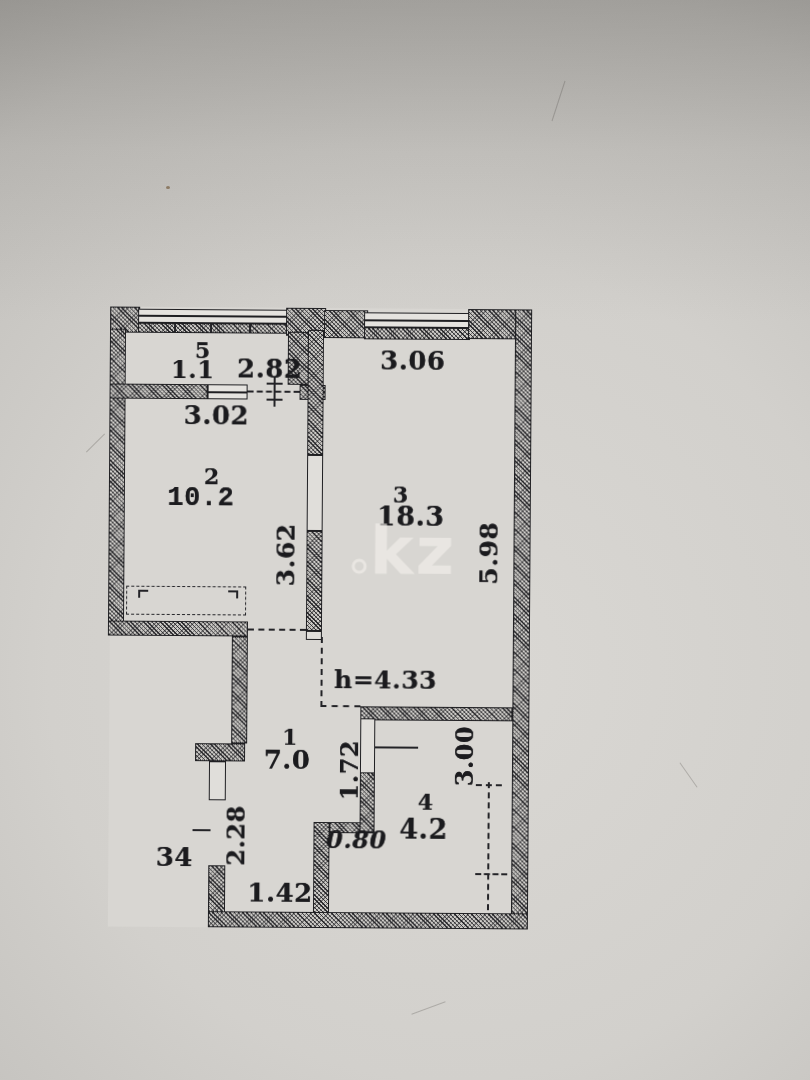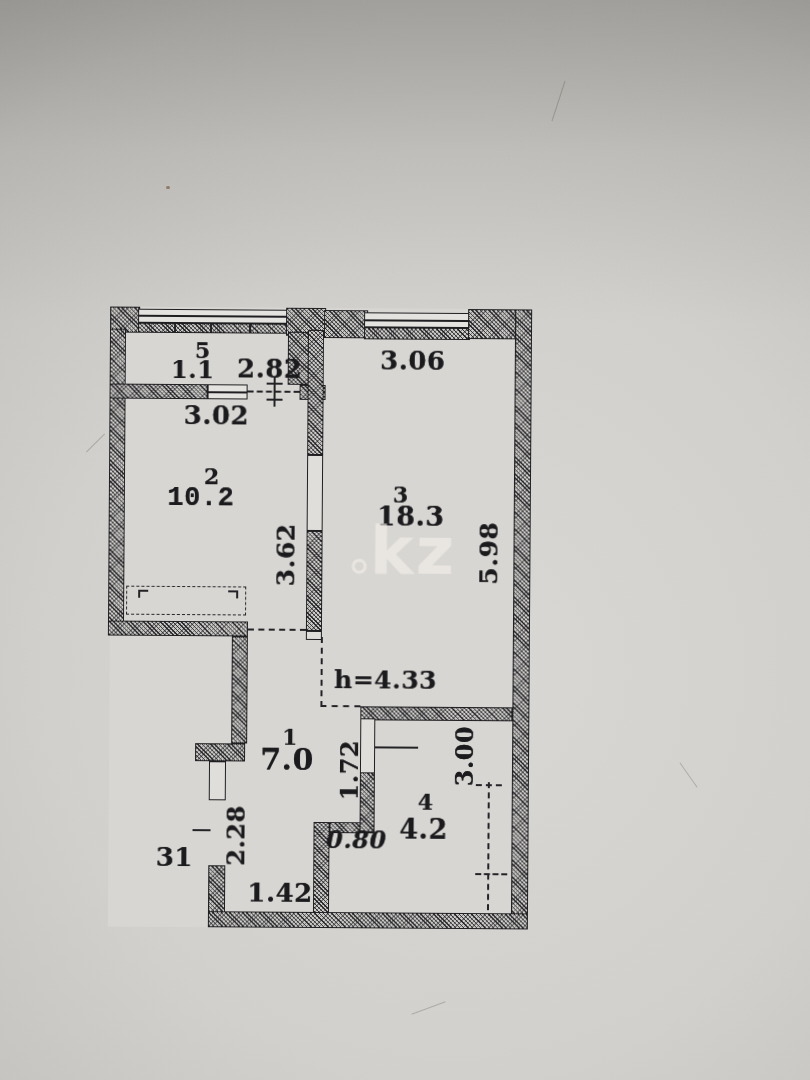--- a/index.html
+++ b/index.html
@@ -117,28 +117,28 @@
     <div class="lbl" style="left:411px;top:360px;font-size:26px;">3.06</div>
     <div class="lbl" style="left:215px;top:416px;font-size:26px;">3.02</div>
     <div class="lbl" style="left:211px;top:477px;font-size:22px;">2</div>
     <div class="lbl" style="left:200px;top:499px;font-size:27px;font-family:Liberation Mono, monospace;">10.2</div>
     <div class="lbl" style="left:400px;top:494px;font-size:22px;">3</div>
     <div class="lbl" style="left:410px;top:516px;font-size:27px;">18.3</div>
     <div class="vlbl" style="left:285px;top:555px;font-size:25px;">3.62</div>
     <div class="vlbl" style="left:488px;top:552px;font-size:25px;">5.98</div>
     <div class="lbl" style="left:386px;top:679px;font-size:25px;">h=4.33</div>
     <div class="lbl" style="left:291px;top:737px;font-size:22px;">1</div>
-    <div class="lbl" style="left:288px;top:760px;font-size:30px;">7.0</div>
+    <div class="lbl" style="left:288px;top:760px;font-size:26px;">7.0</div>
     <div class="vlbl" style="left:351px;top:770px;font-size:24px;">1.72</div>
     <div class="vlbl" style="left:466px;top:755px;font-size:24px;">3.00</div>
     <div class="lbl" style="left:427px;top:801px;font-size:22px;">4</div>
     <div class="lbl" style="left:425px;top:829px;font-size:27px;">4.2</div>
     <div class="lbl" style="left:358px;top:840px;font-size:24px;font-style:italic;">0.80</div>
     <div class="vlbl" style="left:237px;top:836px;font-size:24px;">2.28</div>
-    <div class="lbl" style="left:176px;top:858px;font-size:26px;">31</div>
+    <div class="lbl" style="left:176px;top:858px;font-size:26px;">34</div>
     <div class="lbl" style="left:282px;top:893px;font-size:26px;text-align:right;">1.42</div>
 
     <div class="wm" style="left:402px;top:551px;">
       <span class="ring"></span>
       <span>kz</span>
     </div>
 
   </div>
 </div>
 

